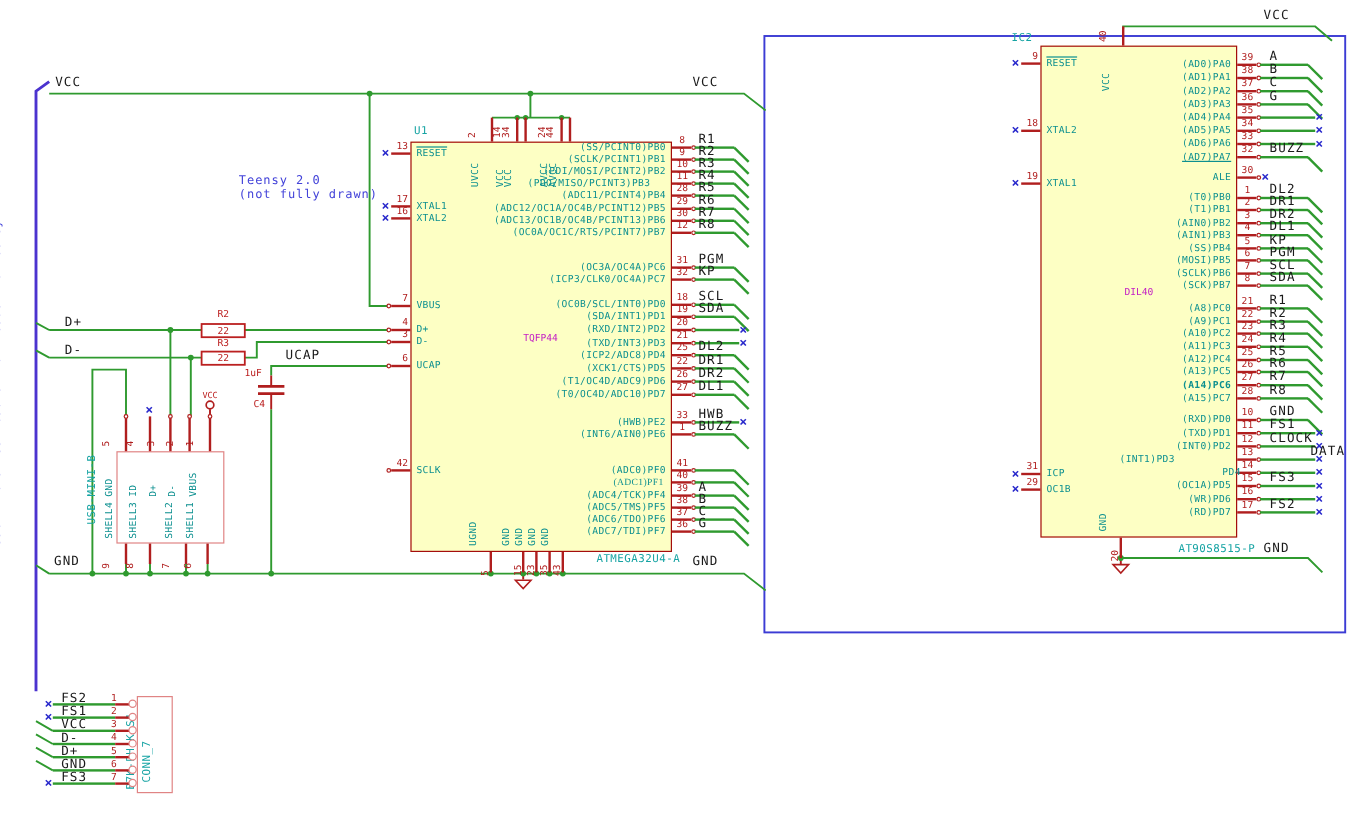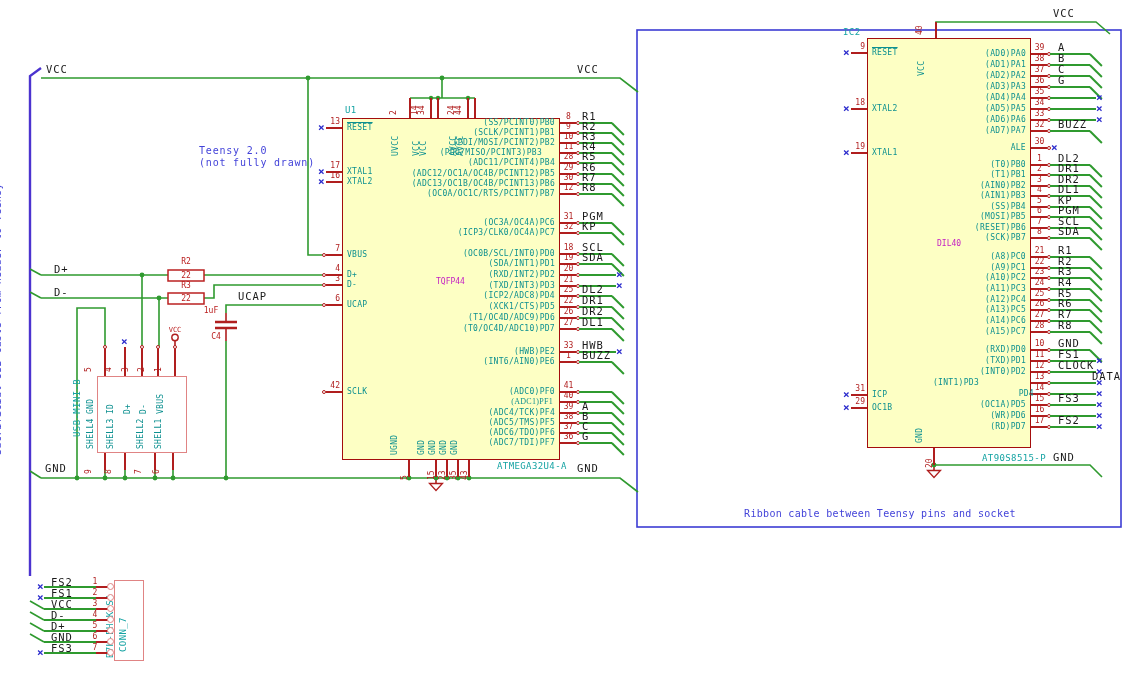--- a/index.html
+++ b/index.html
@@ -99,21 +99,20 @@
   <span class="lbl" style="left:45px;top:462px">GND</span>
   <span class="lbl" style="left:577px;top:462px">GND</span>
   <span class="lbl" style="left:1053px;top:7px">VCC</span>
   <span class="lbl" style="left:1053px;top:451px">GND</span>
   <span class="lbl" style="left:54px;top:263px">D+</span>
   <span class="lbl" style="left:54px;top:286px">D-</span>
   <span class="lbl" style="left:238px;top:290px">UCAP</span>
 
   <span class="note" style="left:199px;top:145px">Teensy 2.0</span>
   <span class="note" style="left:199px;top:157px">(not fully drawn)</span>
-  <span class="note s ctr" style="left:640px;top:508px;width:480px">Ribbon cable between Teensy pins and socket</span>
   <span class="note s vt12" style="left:4px;top:443px">Sacrificial USB cable from header to Teensy</span>
 
   <span class="ref" style="left:345px;top:105px">U1</span>
   <span class="ref" style="left:497px;top:461px">ATMEGA32U4-A</span>
   <span class="fp" style="left:436px;top:277px">TQFP44</span>
   <span class="ref" style="left:843px;top:27px">IC2</span>
   <span class="ref" style="left:982px;top:453px">AT90S8515-P</span>
   <span class="fp" style="left:937px;top:239px">DIL40</span>
 
   <span class="fld" style="left:168px;top:257px;width:36px">R2</span>
@@ -430,21 +429,21 @@
     <span class="xm" style="left: 1096px; top: 104px;">×</span>
     <div class="stub h" style="left: 1031px; top: 119.2px; width: 16px; height: 1.6px;"></div>
     <div class="pdot" style="left: 1046.6px; top: 117.6px;"></div>
     <span class="pn ctr" style="left: 1032px; top: 109px; width: 15px;">33</span>
     <span class="pname pr" style="left: 886px; top: 115px; width: 140px;">(AD6)PA6</span>
     <div class="wire" style="left: 1050px; top: 119.2px; width: 46px; height: 1.6px;"></div>
     <span class="xm" style="left: 1096px; top: 115px;">×</span>
     <div class="stub h" style="left: 1031px; top: 130.2px; width: 16px; height: 1.6px;"></div>
     <div class="pdot" style="left: 1046.6px; top: 128.6px;"></div>
     <span class="pn ctr" style="left: 1032px; top: 120px; width: 15px;">32</span>
-    <span class="pname pr" style="left: 886px; top: 126px; width: 140px;">(AD7)PA7</span>
+    <span class="pname pr" style="left: 886px; top: 126px; width: 140px; text-decoration: underline;">(AD7)PA7</span>
     <div class="wire" style="left: 1050px; top: 130.2px; width: 40px; height: 1.6px;"></div>
     <div class="tail" style="left: 1090px; top: 130.2px;"></div>
     <span class="lbl" style="left: 1058px; top: 118px;">BUZZ</span>
     <div class="stub h" style="left: 1031px; top: 147.2px; width: 16px; height: 1.6px;"></div>
     <div class="pdot" style="left: 1046.6px; top: 145.6px;"></div>
     <span class="pn ctr" style="left: 1032px; top: 137px; width: 15px;">30</span>
     <span class="pname pr" style="left: 886px; top: 143px; width: 140px;">ALE</span>
     <span class="xm" style="left: 1051px; top: 143px;">×</span>
     <div class="stub h" style="left: 1031px; top: 164.2px; width: 16px; height: 1.6px;"></div>
     <div class="pdot" style="left: 1046.6px; top: 162.6px;"></div>
@@ -484,21 +483,21 @@
     <div class="stub h" style="left: 1031px; top: 216.2px; width: 16px; height: 1.6px;"></div>
     <div class="pdot" style="left: 1046.6px; top: 214.6px;"></div>
     <span class="pn ctr" style="left: 1032px; top: 206px; width: 15px;">6</span>
     <span class="pname pr" style="left: 886px; top: 212px; width: 140px;">(MOSI)PB5</span>
     <div class="wire" style="left: 1050px; top: 216.2px; width: 40px; height: 1.6px;"></div>
     <div class="tail" style="left: 1090px; top: 216.2px;"></div>
     <span class="lbl" style="left: 1058px; top: 204px;">PGM</span>
     <div class="stub h" style="left: 1031px; top: 227.2px; width: 16px; height: 1.6px;"></div>
     <div class="pdot" style="left: 1046.6px; top: 225.6px;"></div>
     <span class="pn ctr" style="left: 1032px; top: 217px; width: 15px;">7</span>
-    <span class="pname pr" style="left: 886px; top: 223px; width: 140px;">(RESET)PB6</span>
+    <span class="pname pr" style="left: 886px; top: 223px; width: 140px;">(SCLK)PB6</span>
     <div class="wire" style="left: 1050px; top: 227.2px; width: 40px; height: 1.6px;"></div>
     <div class="tail" style="left: 1090px; top: 227.2px;"></div>
     <span class="lbl" style="left: 1058px; top: 215px;">SCL</span>
     <div class="stub h" style="left: 1031px; top: 237.2px; width: 16px; height: 1.6px;"></div>
     <div class="pdot" style="left: 1046.6px; top: 235.6px;"></div>
     <span class="pn ctr" style="left: 1032px; top: 227px; width: 15px;">8</span>
     <span class="pname pr" style="left: 886px; top: 233px; width: 140px;">(SCK)PB7</span>
     <div class="wire" style="left: 1050px; top: 237.2px; width: 40px; height: 1.6px;"></div>
     <div class="tail" style="left: 1090px; top: 237.2px;"></div>
     <span class="lbl" style="left: 1058px; top: 225px;">SDA</span>
@@ -540,21 +539,21 @@
     <div class="stub h" style="left: 1031px; top: 309.2px; width: 16px; height: 1.6px;"></div>
     <div class="pdot" style="left: 1046.6px; top: 307.6px;"></div>
     <span class="pn ctr" style="left: 1032px; top: 299px; width: 15px;">26</span>
     <span class="pname pr" style="left: 886px; top: 305px; width: 140px;">(A13)PC5</span>
     <div class="wire" style="left: 1050px; top: 309.2px; width: 40px; height: 1.6px;"></div>
     <div class="tail" style="left: 1090px; top: 309.2px;"></div>
     <span class="lbl" style="left: 1058px; top: 297px;">R6</span>
     <div class="stub h" style="left: 1031px; top: 320.2px; width: 16px; height: 1.6px;"></div>
     <div class="pdot" style="left: 1046.6px; top: 318.6px;"></div>
     <span class="pn ctr" style="left: 1032px; top: 310px; width: 15px;">27</span>
-    <span class="pname pr" style="left: 886px; top: 316px; width: 140px;">(A14)PC6</span>
+    <span class="pname pr" style="left: 886px; top: 316px; width: 140px; font-weight: bold;">(A14)PC6</span>
     <div class="wire" style="left: 1050px; top: 320.2px; width: 40px; height: 1.6px;"></div>
     <div class="tail" style="left: 1090px; top: 320.2px;"></div>
     <span class="lbl" style="left: 1058px; top: 308px;">R7</span>
     <div class="stub h" style="left: 1031px; top: 331.2px; width: 16px; height: 1.6px;"></div>
     <div class="pdot" style="left: 1046.6px; top: 329.6px;"></div>
     <span class="pn ctr" style="left: 1032px; top: 321px; width: 15px;">28</span>
     <span class="pname pr" style="left: 886px; top: 327px; width: 140px;">(A15)PC7</span>
     <div class="wire" style="left: 1050px; top: 331.2px; width: 40px; height: 1.6px;"></div>
     <div class="tail" style="left: 1090px; top: 331.2px;"></div>
     <span class="lbl" style="left: 1058px; top: 319px;">R8</span>

